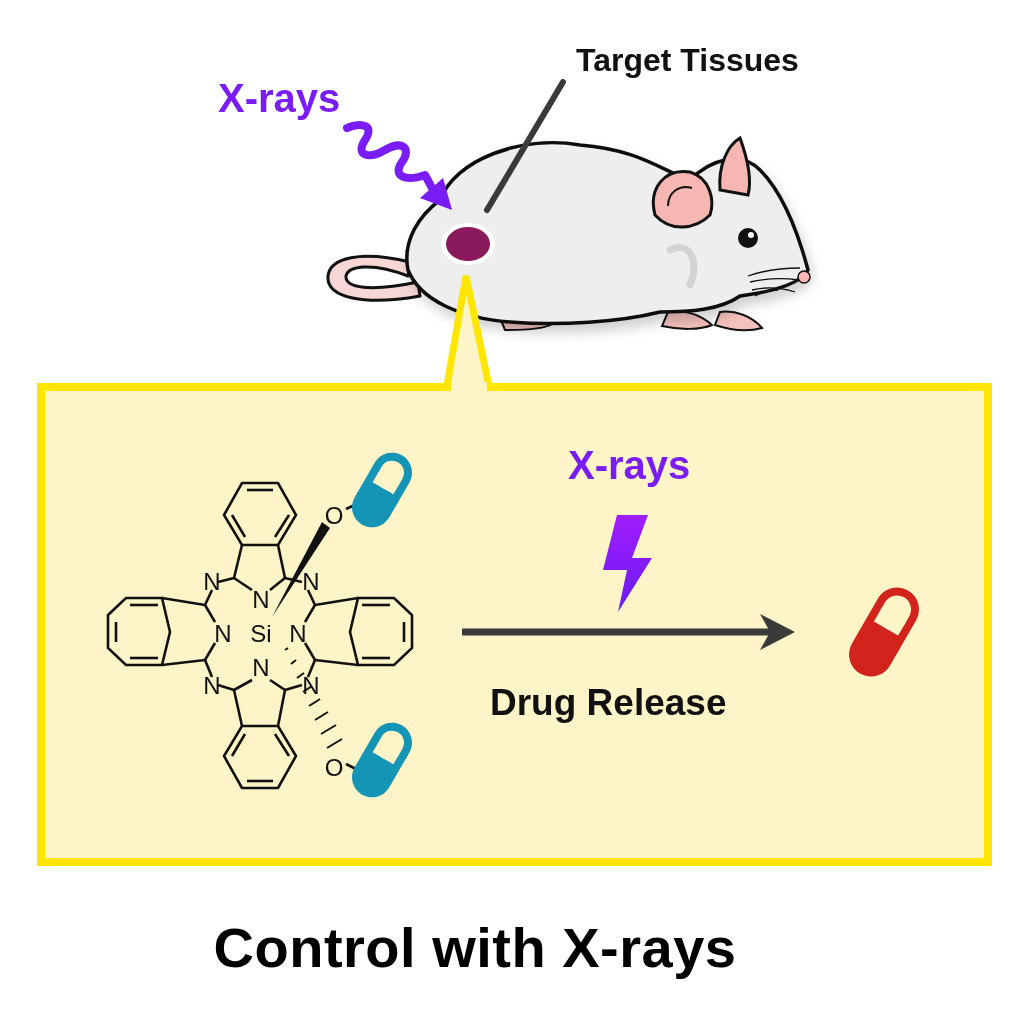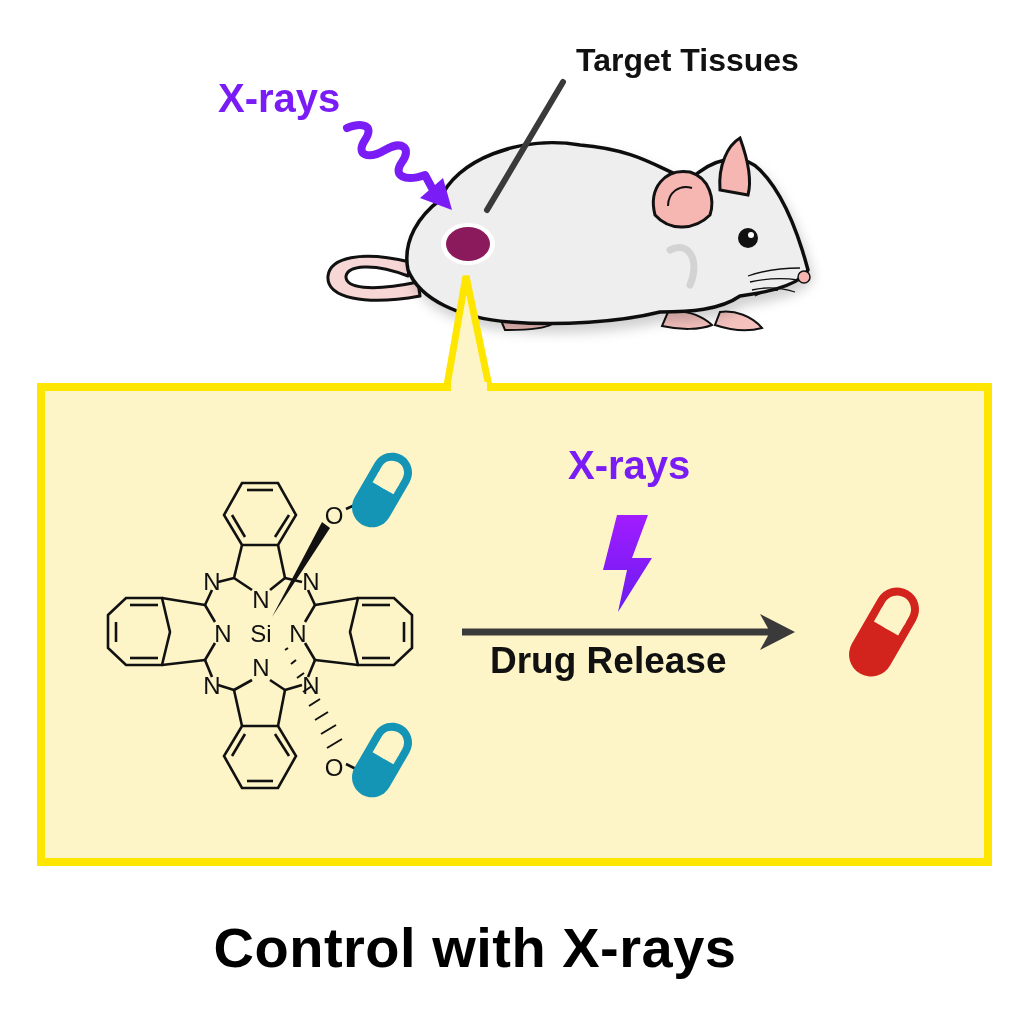--- a/index.html
+++ b/index.html
@@ -3,21 +3,21 @@
 <meta charset="utf-8">
 <style>
   html, body { margin:0; padding:0; background:#ffffff; }
   body { width:1024px; height:1024px; position:relative; overflow:hidden;
          font-family:"Liberation Sans", "DejaVu Sans", sans-serif; }
   .abs { position:absolute; }
   .lbl { position:absolute; font-weight:bold; white-space:nowrap; line-height:1; }
   #xray-top { left:218px; top:78px; font-size:40px; color:#7a1cf5; }
   #target-label { left:576px; top:44px; font-size:32px; color:#111111; }
   #xray-box { left:568px; top:445px; font-size:40px; color:#7a1cf5; }
-  #release-label { left:490px; top:642px; font-size:37px; color:#111111; }
+  #release-label { left:490px; top:684px; font-size:37px; color:#111111; }
   #title { left:0; width:950px; text-align:center; top:920px; font-size:56px; color:#000000; letter-spacing:0.5px; }
   svg text { font-family:"Liberation Sans", "DejaVu Sans", sans-serif; }
 </style>
 </head>
 <body>
 
 <svg class="abs" style="left:0;top:0" width="1024" height="400" viewBox="0 0 1024 400">
   <defs>
     <filter id="sh" x="-10%" y="-10%" width="130%" height="140%">
       <feDropShadow dx="4" dy="8" stdDeviation="6" flood-color="#000" flood-opacity="0.18"></feDropShadow>

